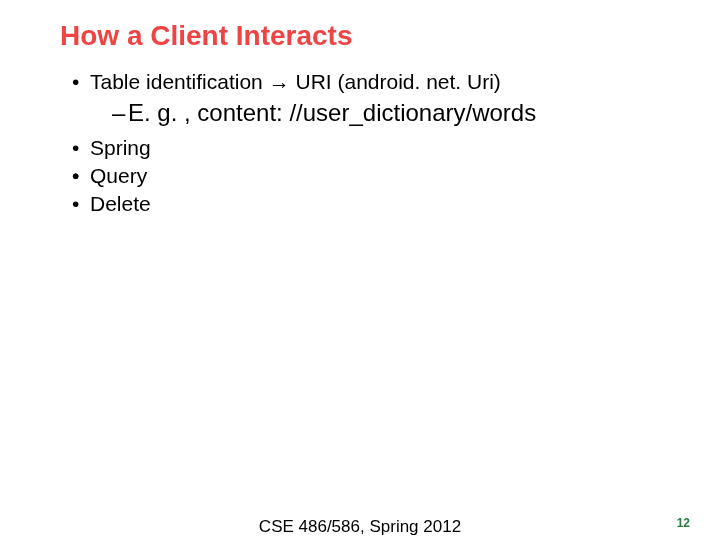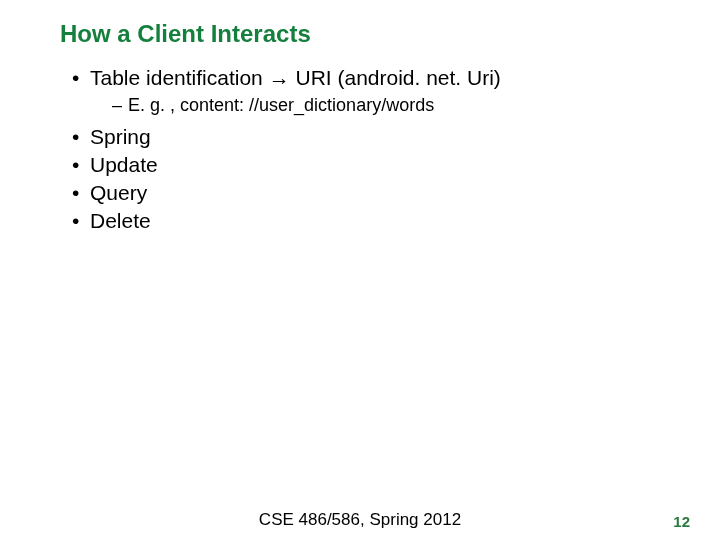--- a/index.html
+++ b/index.html
@@ -10,23 +10,23 @@
     background: #ffffff;
     font-family: Arial, Helvetica, sans-serif;
     position: relative;
     box-sizing: border-box;
   }
   .slide {
     padding: 20px 50px 0 60px;
     box-sizing: border-box;
   }
   .title {
-    font-size: 24px;
+    font-size: 28px;
     font-weight: bold;
-    color: #15803d;
+    color: #ef4444;
     margin-bottom: 18px;
   }
   ul.level1 {
     list-style: none;
     padding-left: 0;
     margin: 12px;
   }
   ul.level1 > li {
     font-size: 21px;
     color: #000;
@@ -40,50 +40,50 @@
     left: 0;
     top: 0;
     color: #000;
   }
   ul.level2 {
     list-style: none;
     padding-left: 22px;
     margin: 4px 0 8px 0;
   }
   ul.level2 > li {
-    font-size: 18px;
+    font-size: 24px;
     color: #000;
     position: relative;
     padding-left: 16px;
     line-height: 1.25;
     margin-bottom: 2px;
   }
   ul.level2 > li::before {
     content: "–";
     position: absolute;
     left: 0;
     top: 0;
   }
   .arrow {
     font-family: Arial, sans-serif;
   }
   .footer {
     position: absolute;
-    bottom: 10px;
+    bottom: 3px;
     width: 720px;
     left: 0;
     text-align: center;
     font-size: 17px;
     color: #000;
   }
   .pagenum {
     position: absolute;
     bottom: 10px;
     right: 30px;
-    font-size: 15px;
+    font-size: 12px;
     font-weight: bold;
     color: #2a7a3f;
   }
 </style>
 </head>
 <body>
 
 <div class="slide">
   <div class="title">How a Client Interacts</div>
 
@@ -91,21 +91,20 @@
     <li>
       <span>Table identification </span><span class="arrow">→</span><span> URI (android. net. Uri)</span>
       <ul class="level2">
         <li>E. g. , content: //user_dictionary/words</li>
       </ul>
     </li>
     <li>
       <span>Spring</span>
     </li>
     <li>
-      <span>Update</span>
     </li>
     <li>
       <span>Query</span>
     </li>
     <li>
       <span>Delete</span>
     </li>
   </ul>
 </div>
 

